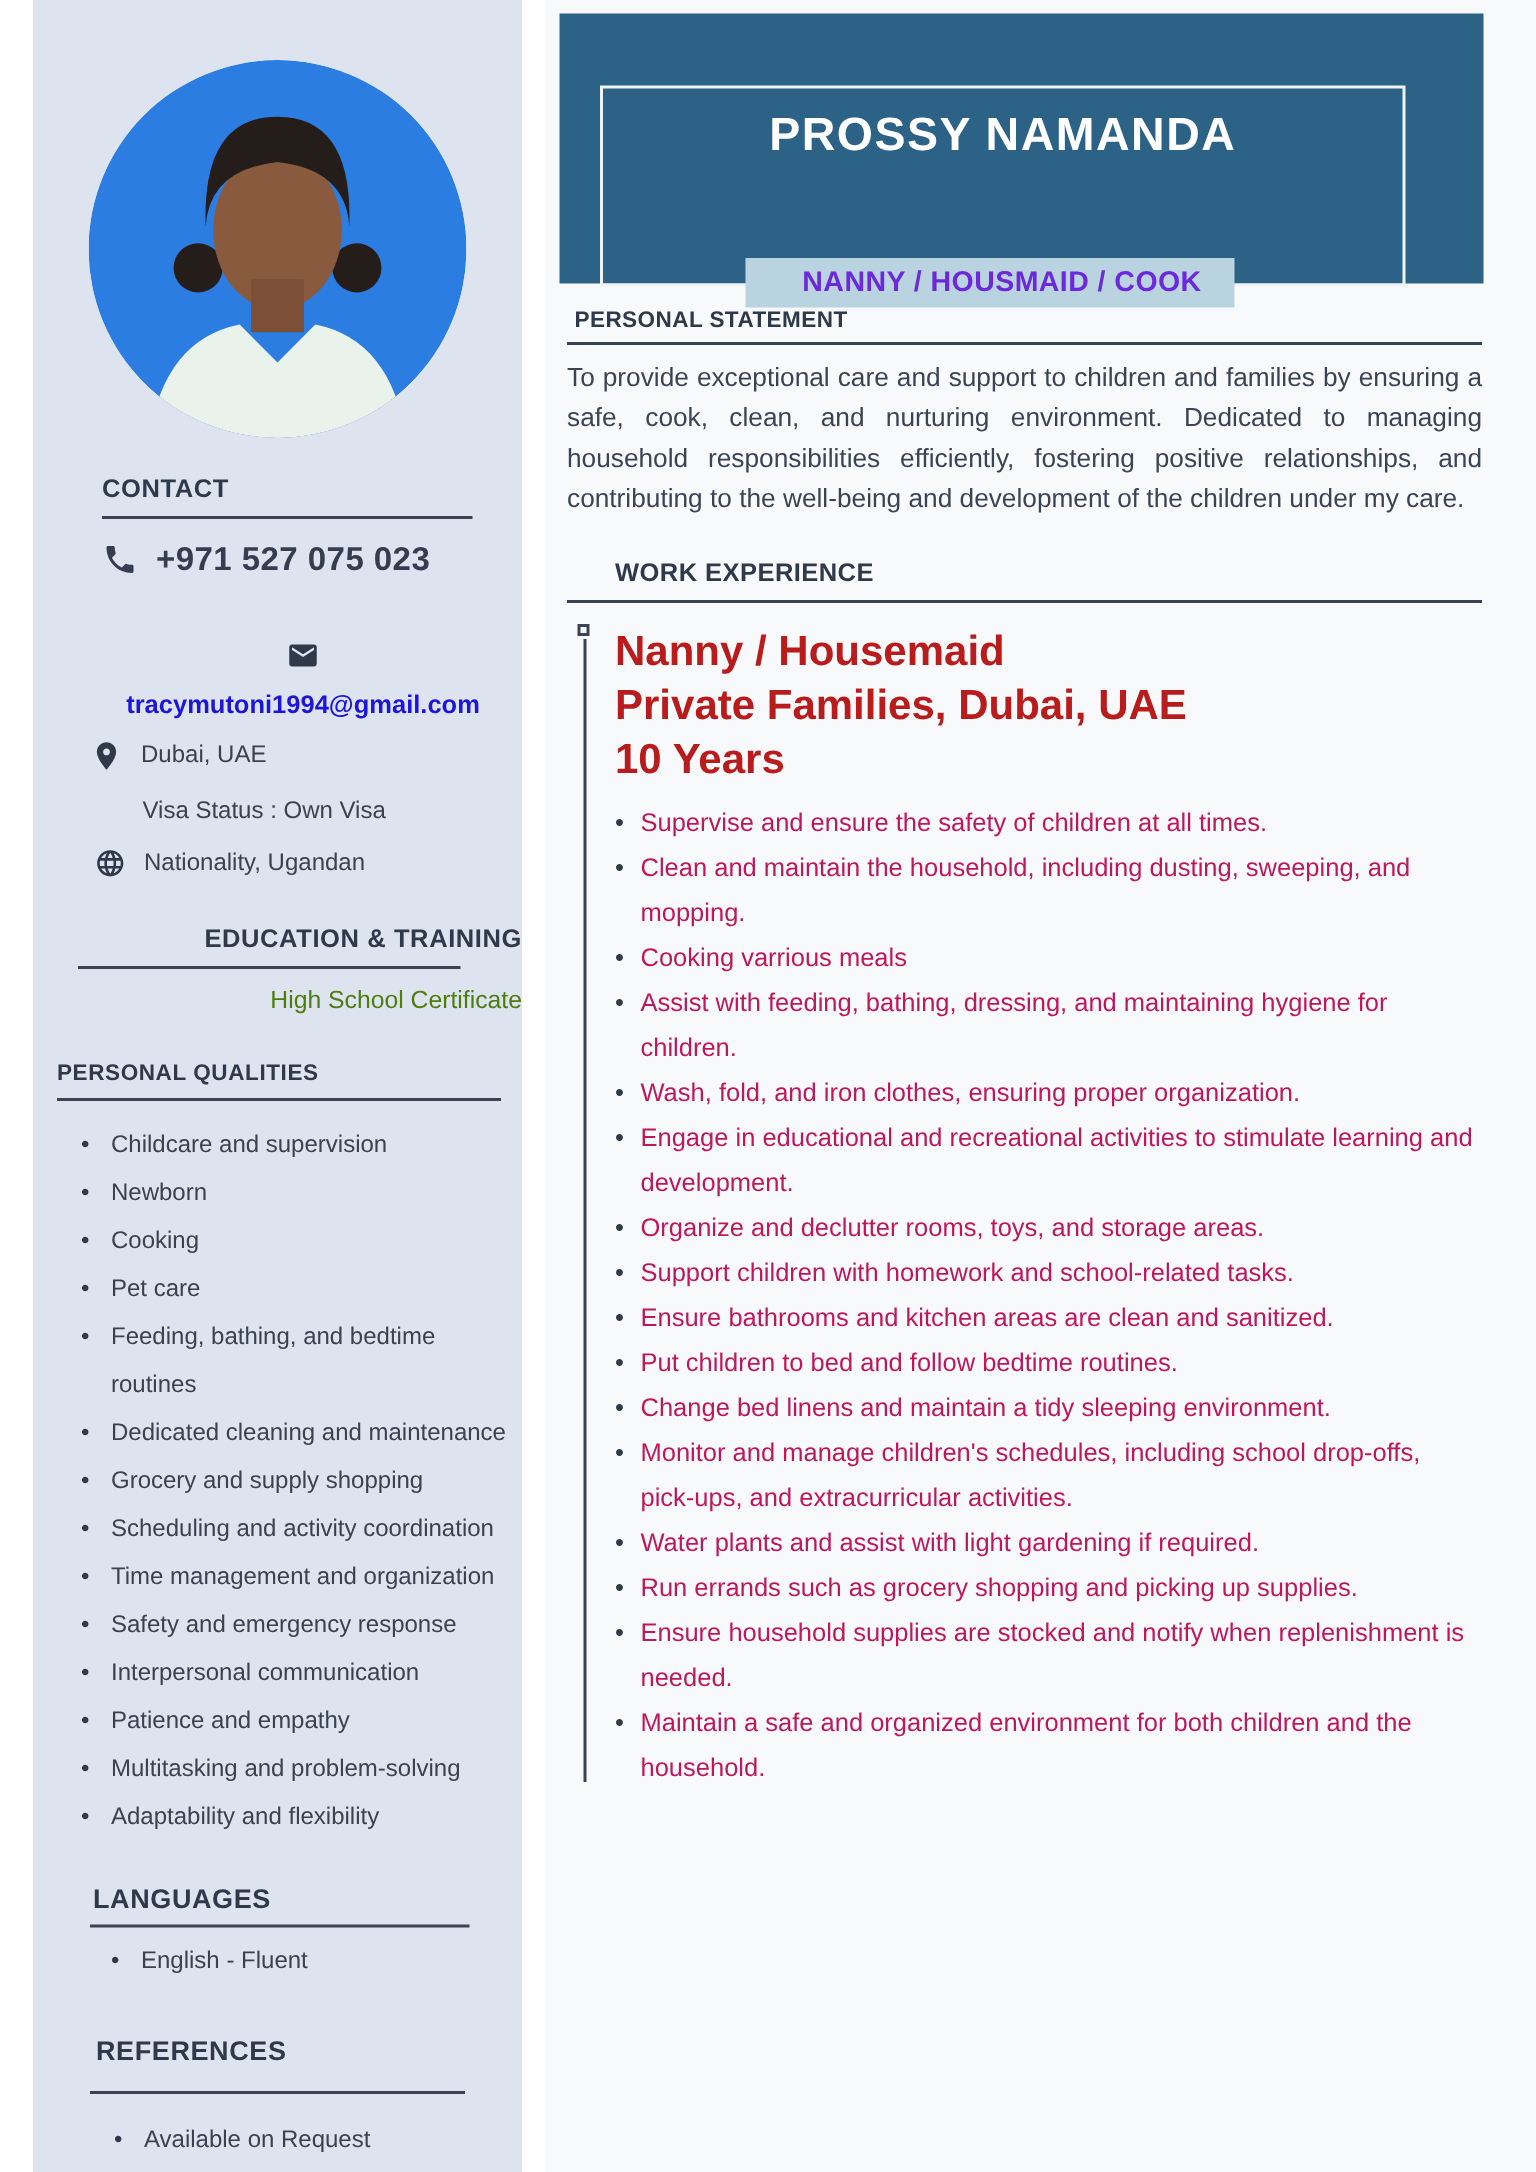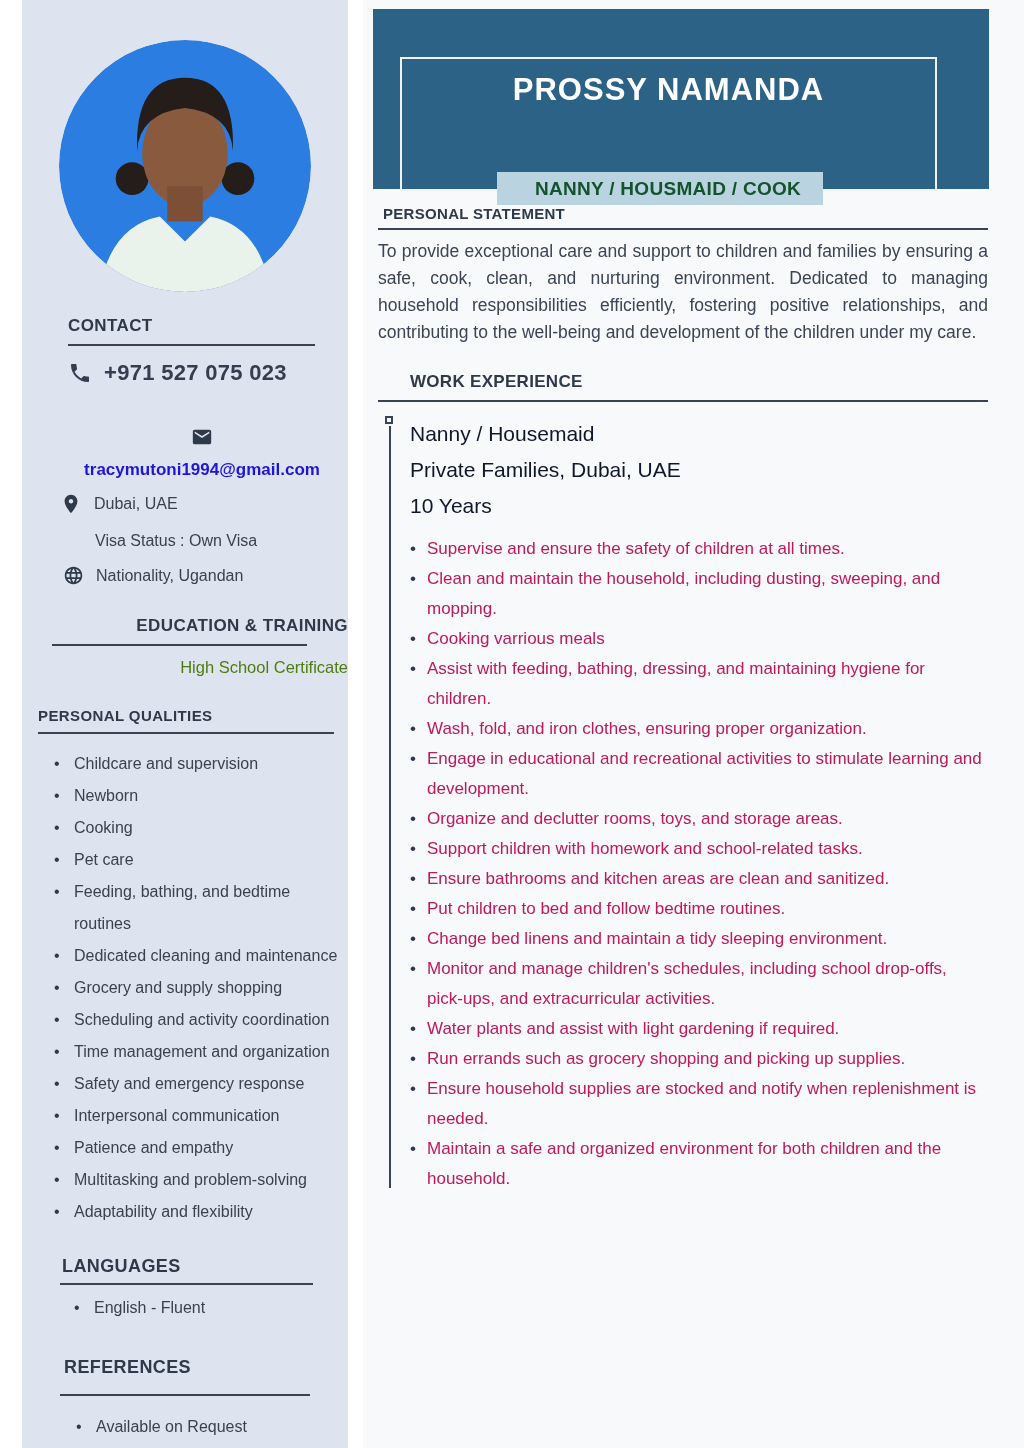--- a/index.html
+++ b/index.html
@@ -62,33 +62,33 @@
   .ref-list{margin-top:16px;}
 
   
   .main{position:absolute;left:363px;top:0;width:661px;height:1448px;background:#f8f9fb;}
 
   .header-box{position:relative;margin:9px 0 0 10px;width:616px;height:180px;background:var(--header-bg);}
   .header-frame{position:absolute;left:27px;top:48px;width:537px;height:134px;border:2px solid #eef4f6;}
   .header-title{position:absolute;left:27px;top:63px;width:537px;text-align:center;
     font-size:31px;font-weight:700;color:#ffffff;letter-spacing:1px;}
   .header-badge{position:absolute;left:124px;top:163px;width:326px;height:33px;background:var(--badge-bg);
-    display:flex;align-items:center;justify-content:center;font-size:19px;font-weight:700;color:#14532d;letter-spacing:.3px;padding-left:16px;}
+    display:flex;align-items:center;justify-content:center;font-size:19px;font-weight:700;color:#6d28d9;letter-spacing:.3px;padding-left:16px;}
 
   .ps-section{margin:16px 36px 0 15px;}
   .ps-head{font-size:15px;font-weight:700;color:#2e3949;letter-spacing:.3px;padding:0 0 6px 5px;border-bottom:2px solid var(--line-dark);}
   .ps-text{margin-top:8px;font-size:17.5px;line-height:27px;color:#3a4454;text-align:justify;}
 
   .we-headblock{margin:26px 36px 0 15px;padding:0 0 8px 32px;border-bottom:2px solid var(--line-dark);}
   .we-head{font-size:17px;font-weight:700;color:#2e3949;letter-spacing:.3px;}
 
   .timeline{position:relative;margin:14px 40px 0 15px;padding-left:32px;}
   .timeline-line{position:absolute;left:11px;top:10px;bottom:6px;width:2px;background:#3a4456;}
   .timeline-marker{position:absolute;left:7px;top:0;width:8px;height:8px;background:#f8f9fb;border:2px solid #3a4456;}
-  .job-title,.job-employer,.job-duration{font-size:21px;font-weight:400;color:#0f172a;line-height:36px;}
+  .job-title,.job-employer,.job-duration{font-size:28px;font-weight:700;color:#b91c1c;line-height:36px;}
   .duties{list-style:none;margin-top:10px;}
   .duties li{position:relative;padding-left:17px;font-size:17px;line-height:30px;color:#be185d;}
   .duties li::before{content:"\2022";position:absolute;left:0;top:0;color:#2e3949;}
 </style>
 </head>
 <body>
 
 <div class="page">
 
   <aside class="sidebar">

